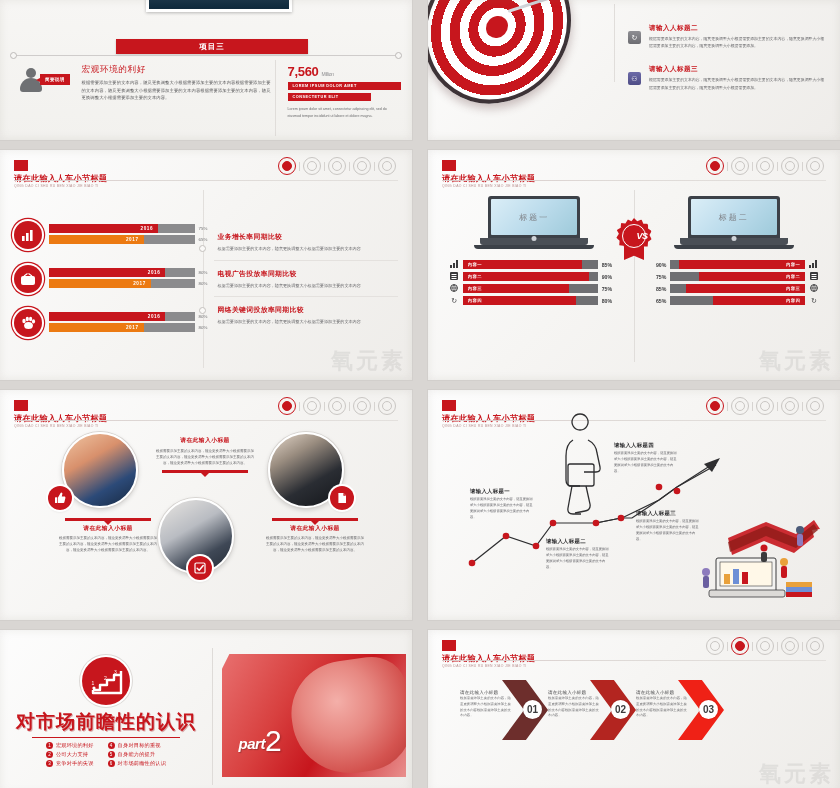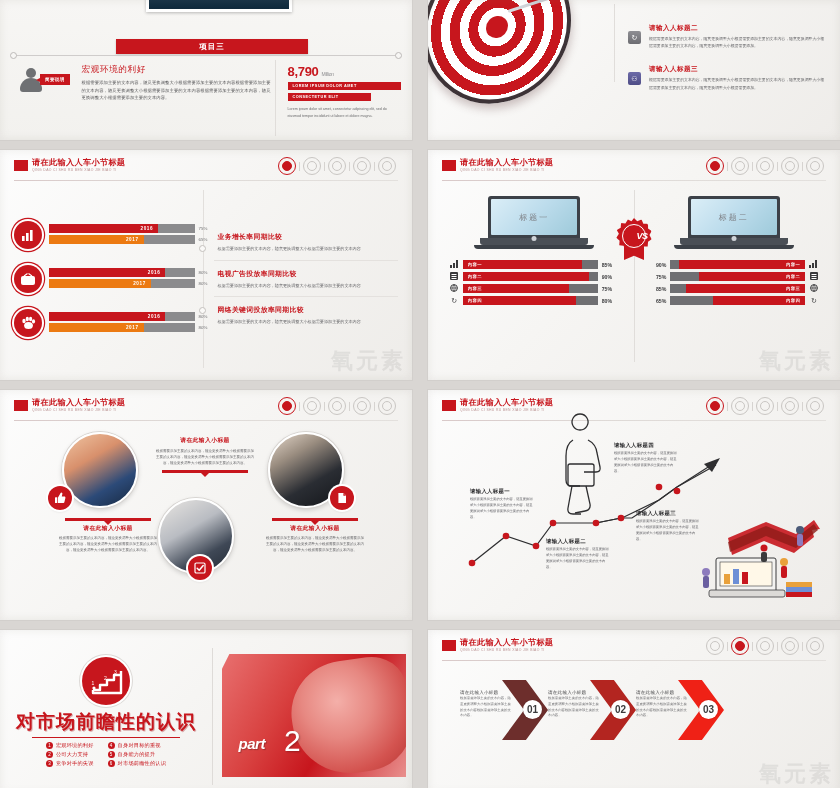--- a/index.html
+++ b/index.html
@@ -32,21 +32,21 @@
   .slide.s8{grid-column:2;grid-row:4;}
 
   
   .slide:after{
     content:"";position:absolute;inset:0;pointer-events:none;
     box-shadow:inset 0 0 10px rgba(120,115,110,.12);
   }
 
   
   .hdr{position:absolute;left:14px;right:14px;top:9px;height:22px;}
-  .hdr .ttlwrap{display:flex;align-items:flex-start;gap:4px;}
+  .hdr .ttlwrap{display:flex;align-items:flex-start;gap:4px;flex-direction:column;}
   .hdr .sq{width:14px;height:11px;background:#c7161d;margin-top:1px;flex:none;}
   .hdr .tz{line-height:1;}
   .hdr .cn{font-size:8.2px;font-weight:bold;color:#c7161d;letter-spacing:.3px;white-space:nowrap;}
   .hdr .py{font-size:3.4px;color:#b98f8f;letter-spacing:.35px;margin-top:1.6px;white-space:nowrap;}
   .hdr .rule{position:absolute;left:0;right:0;top:21px;height:1px;
     background:linear-gradient(90deg,#d9c9c9 0%,#ded9d6 40%,#e3e0dd 100%);}
   .hdr .icons{position:absolute;right:0;top:-2px;display:flex;align-items:center;gap:0;}
   .nicon{width:16px;height:16px;border-radius:50%;border:1.3px solid #c9c6c3;
     display:flex;align-items:center;justify-content:center;margin:0 2px;position:relative;background:transparent;}
   .nicon i{width:8px;height:8px;border-radius:50%;border:1.1px solid #c9c6c3;display:block;}
@@ -229,21 +229,21 @@
     display:flex;align-items:center;justify-content:center;flex:none;}
   .bul span{font-size:5.2px;color:#c7161d;letter-spacing:.2px;}
   .s7R{position:absolute;left:222px;top:24px;right:6px;bottom:16px;}
   .pcard{position:absolute;inset:0;
     background:linear-gradient(120deg,#e8706f 0%,#d8403f 35%,#c7161d 60%,#e9908e 100%);
     clip-path:polygon(4% 0,100% 0,100% 100%,0 100%,0 12%);
     box-shadow:0 3px 8px rgba(0,0,0,.22);overflow:hidden;}
   .pcard .hand{position:absolute;right:-4px;top:6px;width:64%;height:92%;
     background:radial-gradient(ellipse at 40% 35%,#f6b7b0 0%,#e88d86 35%,#d3524e 70%,#b32f2c 100%);
     border-radius:46% 30% 40% 50%;transform:rotate(-8deg);opacity:.95;}
-  .pcard .ptxt{position:absolute;left:9%;bottom:20%;display:flex;align-items:flex-end;gap:19px;}
+  .pcard .ptxt{position:absolute;left:9%;bottom:20%;display:flex;align-items:flex-end;gap:0;}
   .pcard .ptxt b{font-size:15px;color:#fff;font-style:italic;letter-spacing:-.5px;
     text-shadow:1px 1px 1px rgba(0,0,0,.25);}
   .pcard .ptxt i{font-size:30px;color:#fff;font-style:normal;line-height:.78;
     text-shadow:1px 1px 2px rgba(0,0,0,.25);}
 
   
   .chevwrap{position:absolute;left:20px;right:14px;top:44px;height:72px;}
   .chevgrp{position:absolute;top:0;height:72px;width:84px;}
   .cg1{left:16px;} .cg2{left:104px;} .cg3{left:192px;} .cg4{left:280px;}
   .chev{position:absolute;right:0;top:6px;width:46px;height:60px;
@@ -289,21 +289,21 @@
         <div class="callout">
           <span>简要说明</span>
         </div>
         <div class="s1txt">
           <h3>宏观环境的利好</h3>
           <p>根据需要添加主要的文本内容，随意更换调整大小根据需要添加主要的文本内容根据需要添加主要的文本内容，随意更换调整大小根据需要添加主要的文本内容根据需要添加主要的文本内容，随意更换调整大小根据需要添加主要的文本内容。</p>
         </div>
       </div>
       <div class="s1right">
         <div class="bignum">
-          <span>8,790</span>
+          <span>7,560</span>
           <em>Million</em>
         </div>
         <div class="rbar w1">
           <span>LOREM  IPSUM DOLOR AMET</span>
         </div>
         <div class="rbar w2">
           <span>CONSECTETUR ELIT</span>
         </div>
         <p>Lorem ipsum dolor sit amet, consectetur adipiscing elit, sed do eiusmod tempor incididunt ut labore et dolore magna.</p>
       </div>

